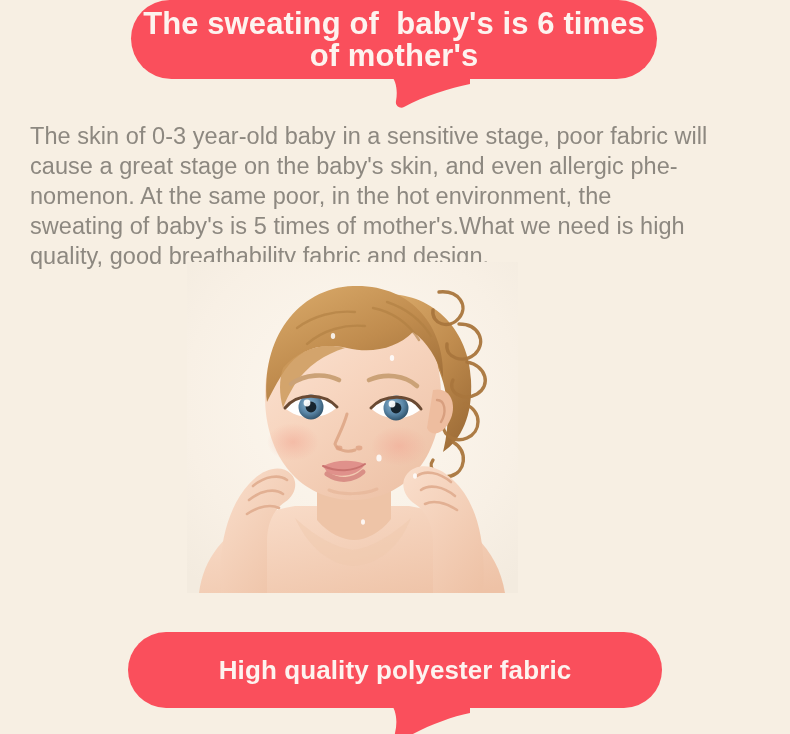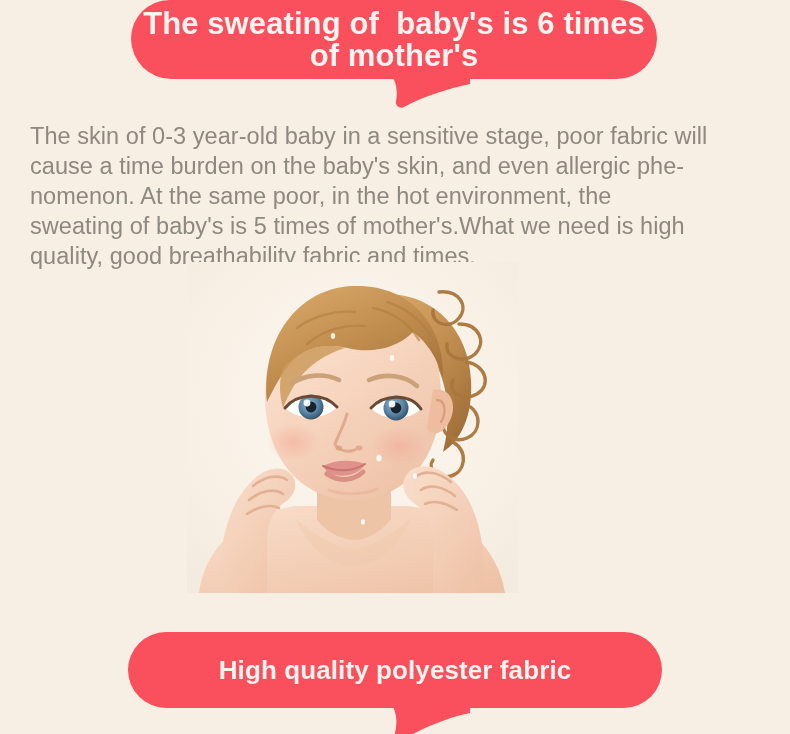--- a/index.html
+++ b/index.html
@@ -140,24 +140,24 @@
         <span class="banner-text">of mother's</span>
       </div>
     </div>
     <svg class="banner-tail" id="banner-top-tail" viewBox="0 0 80 38">
       <path d="M 0 0 L 80 0 L 80 14 C 60 18 34 26 14 37 C 10 39 5 36 6 31 C 8 20 6 10 0 4 Z" fill="#fa4f5c"></path>
     </svg>
   </div>
 
   <div id="body-paragraph">
     <span class="para-line">The skin of 0-3 year-old baby in a sensitive stage, poor fabric will</span>
-    <span class="para-line">cause a time burden on the baby's skin, and even allergic phe-</span>
+    <span class="para-line">cause a great stage on the baby's skin, and even allergic phe-</span>
     <span class="para-line">nomenon. At the same poor, in the hot environment, the</span>
     <span class="para-line">sweating of baby's is 5 times of mother's.What we need is high</span>
-    <span class="para-line">quality, good breathability fabric and times.</span>
+    <span class="para-line">quality, good breathability fabric and design.</span>
   </div>
 
   <div id="photo-frame">
     <svg width="331" height="331" viewBox="0 0 331 331">
       <defs>
         <radialGradient id="bgGrad" cx="50%" cy="42%" r="72%">
           <stop offset="0%" stop-color="#fdf8f0"></stop>
           <stop offset="70%" stop-color="#f8f0e5"></stop>
           <stop offset="100%" stop-color="#f3ebdf"></stop>
         </radialGradient>

